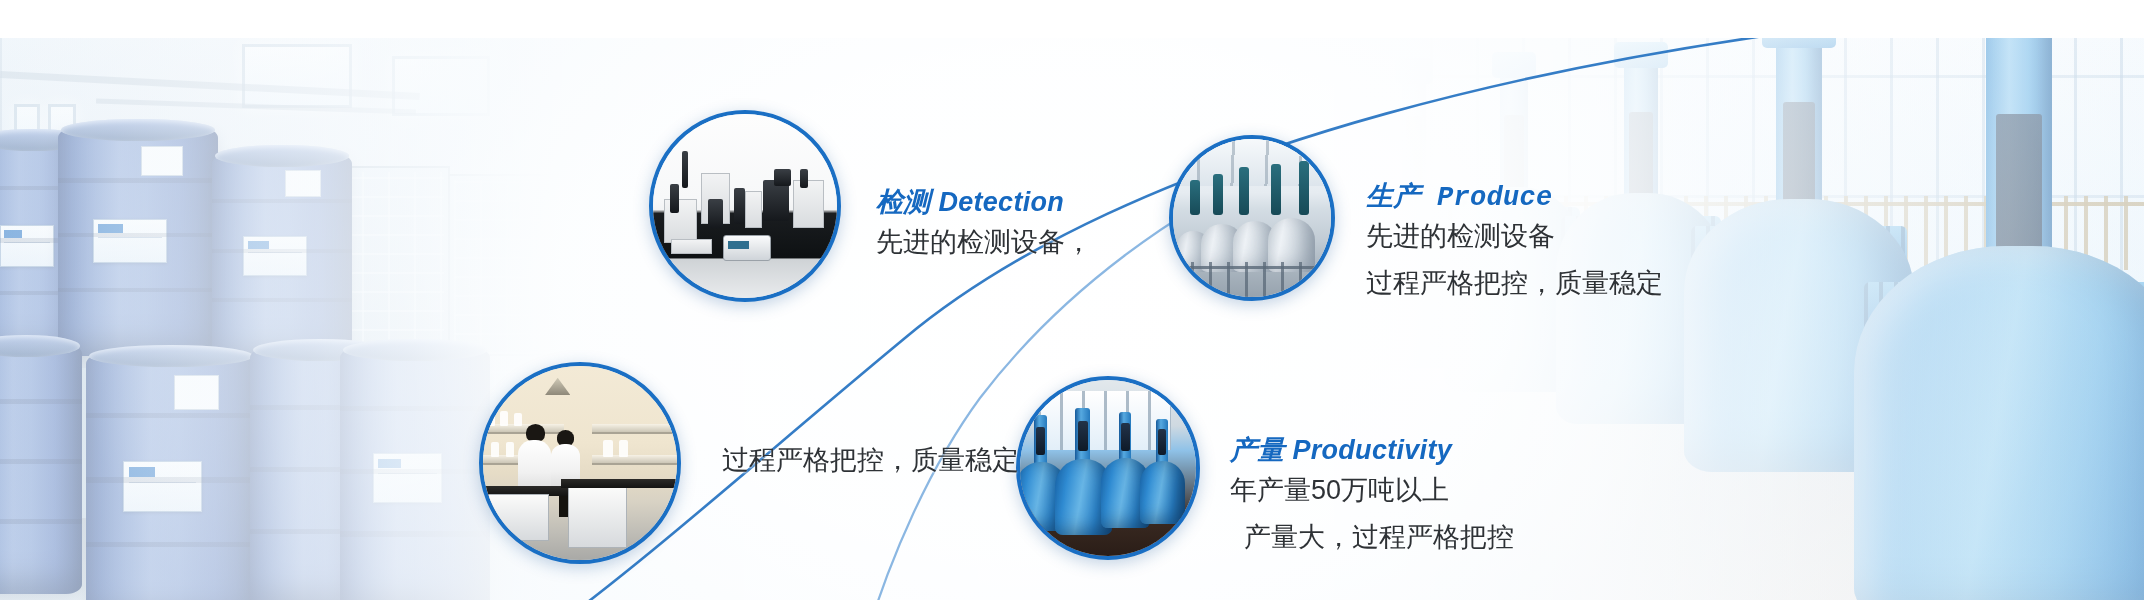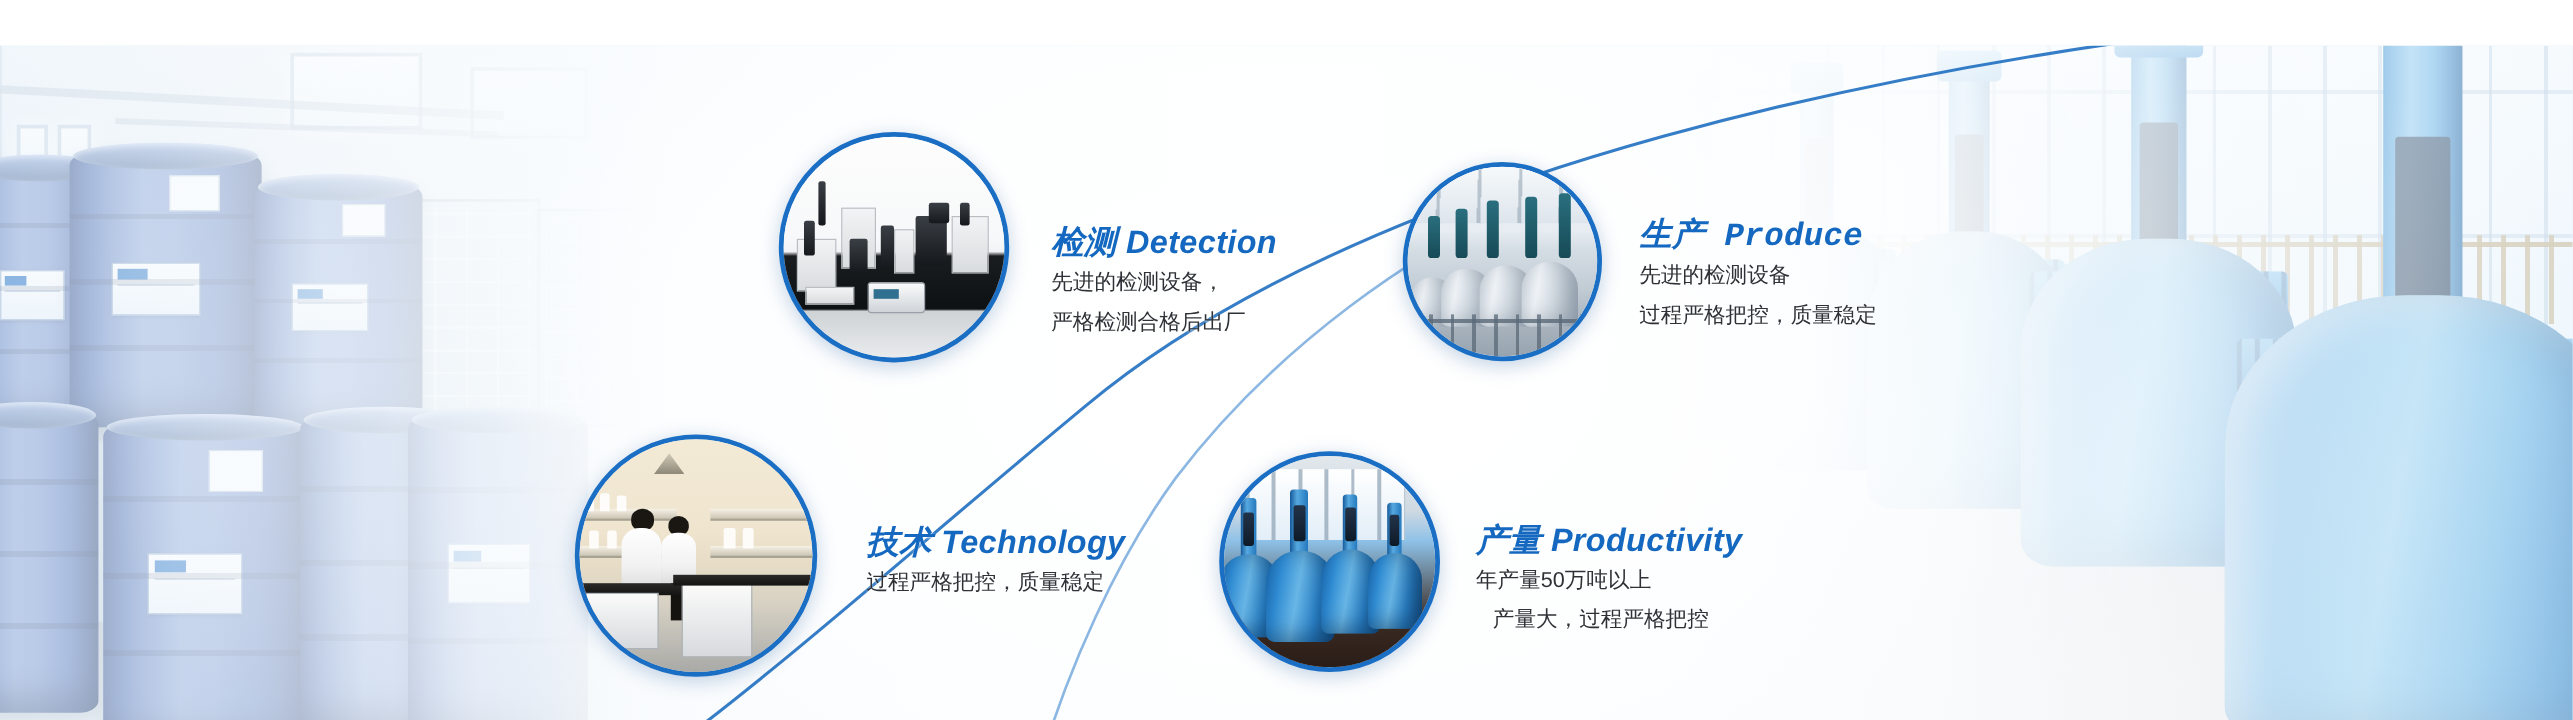--- a/index.html
+++ b/index.html
@@ -276,21 +276,21 @@
     font-size:27px;
     font-weight:bold;
     font-style:italic;
     color:#1568c0;
     letter-spacing:.3px;
     line-height:1.2;
     white-space:nowrap;
     text-shadow:0 1px 2px rgba(255,255,255,.9);
   }
   .tb-line{
-    font-size:18px;
+    font-size:27px;
     color:#2e3236;
     line-height:1.62;
     white-space:nowrap;
     margin-top:3px;
     text-shadow:0 1px 2px rgba(255,255,255,.85);
   }
   .align-right{ text-align:right; }
 </style>
 </head>
 <body>
@@ -470,31 +470,29 @@
           <div class="s"></div>
           <div class="m"></div>
           <div class="b"></div>
         </div>
     </div>
   </div>
 
   <div class="textblock" style="left:876px;top:148px;">
     <div class="tb-title">检测 Detection</div>
     <div class="tb-line">先进的检测设备，</div>
-    <div class="tb-line">严格检测合格后出厂</div>
   </div>
 
   <div class="textblock" style="left:1366px;top:144px;font-family:Liberation Mono, monospace;">
     <div class="tb-title">生产 Produce</div>
     <div class="tb-line">先进的检测设备</div>
     <div class="tb-line">过程严格把控，质量稳定</div>
   </div>
 
   <div class="textblock" style="left:722px;top:398px;">
-    <div class="tb-title">技术 Technology</div>
     <div class="tb-line">过程严格把控，质量稳定</div>
   </div>
 
   <div class="textblock align-right" style="left:986px;top:396px;width:440px;">
     <div class="tb-title" style="text-align:right;padding-left:244px;">产量 Productivity</div>
     <div class="tb-line" style="text-align:left;padding-left:244px;">年产量50万吨以上</div>
     <div class="tb-line" style="text-align:left;padding-left:258px;">产量大，过程严格把控</div>
   </div>
 
 </div>

